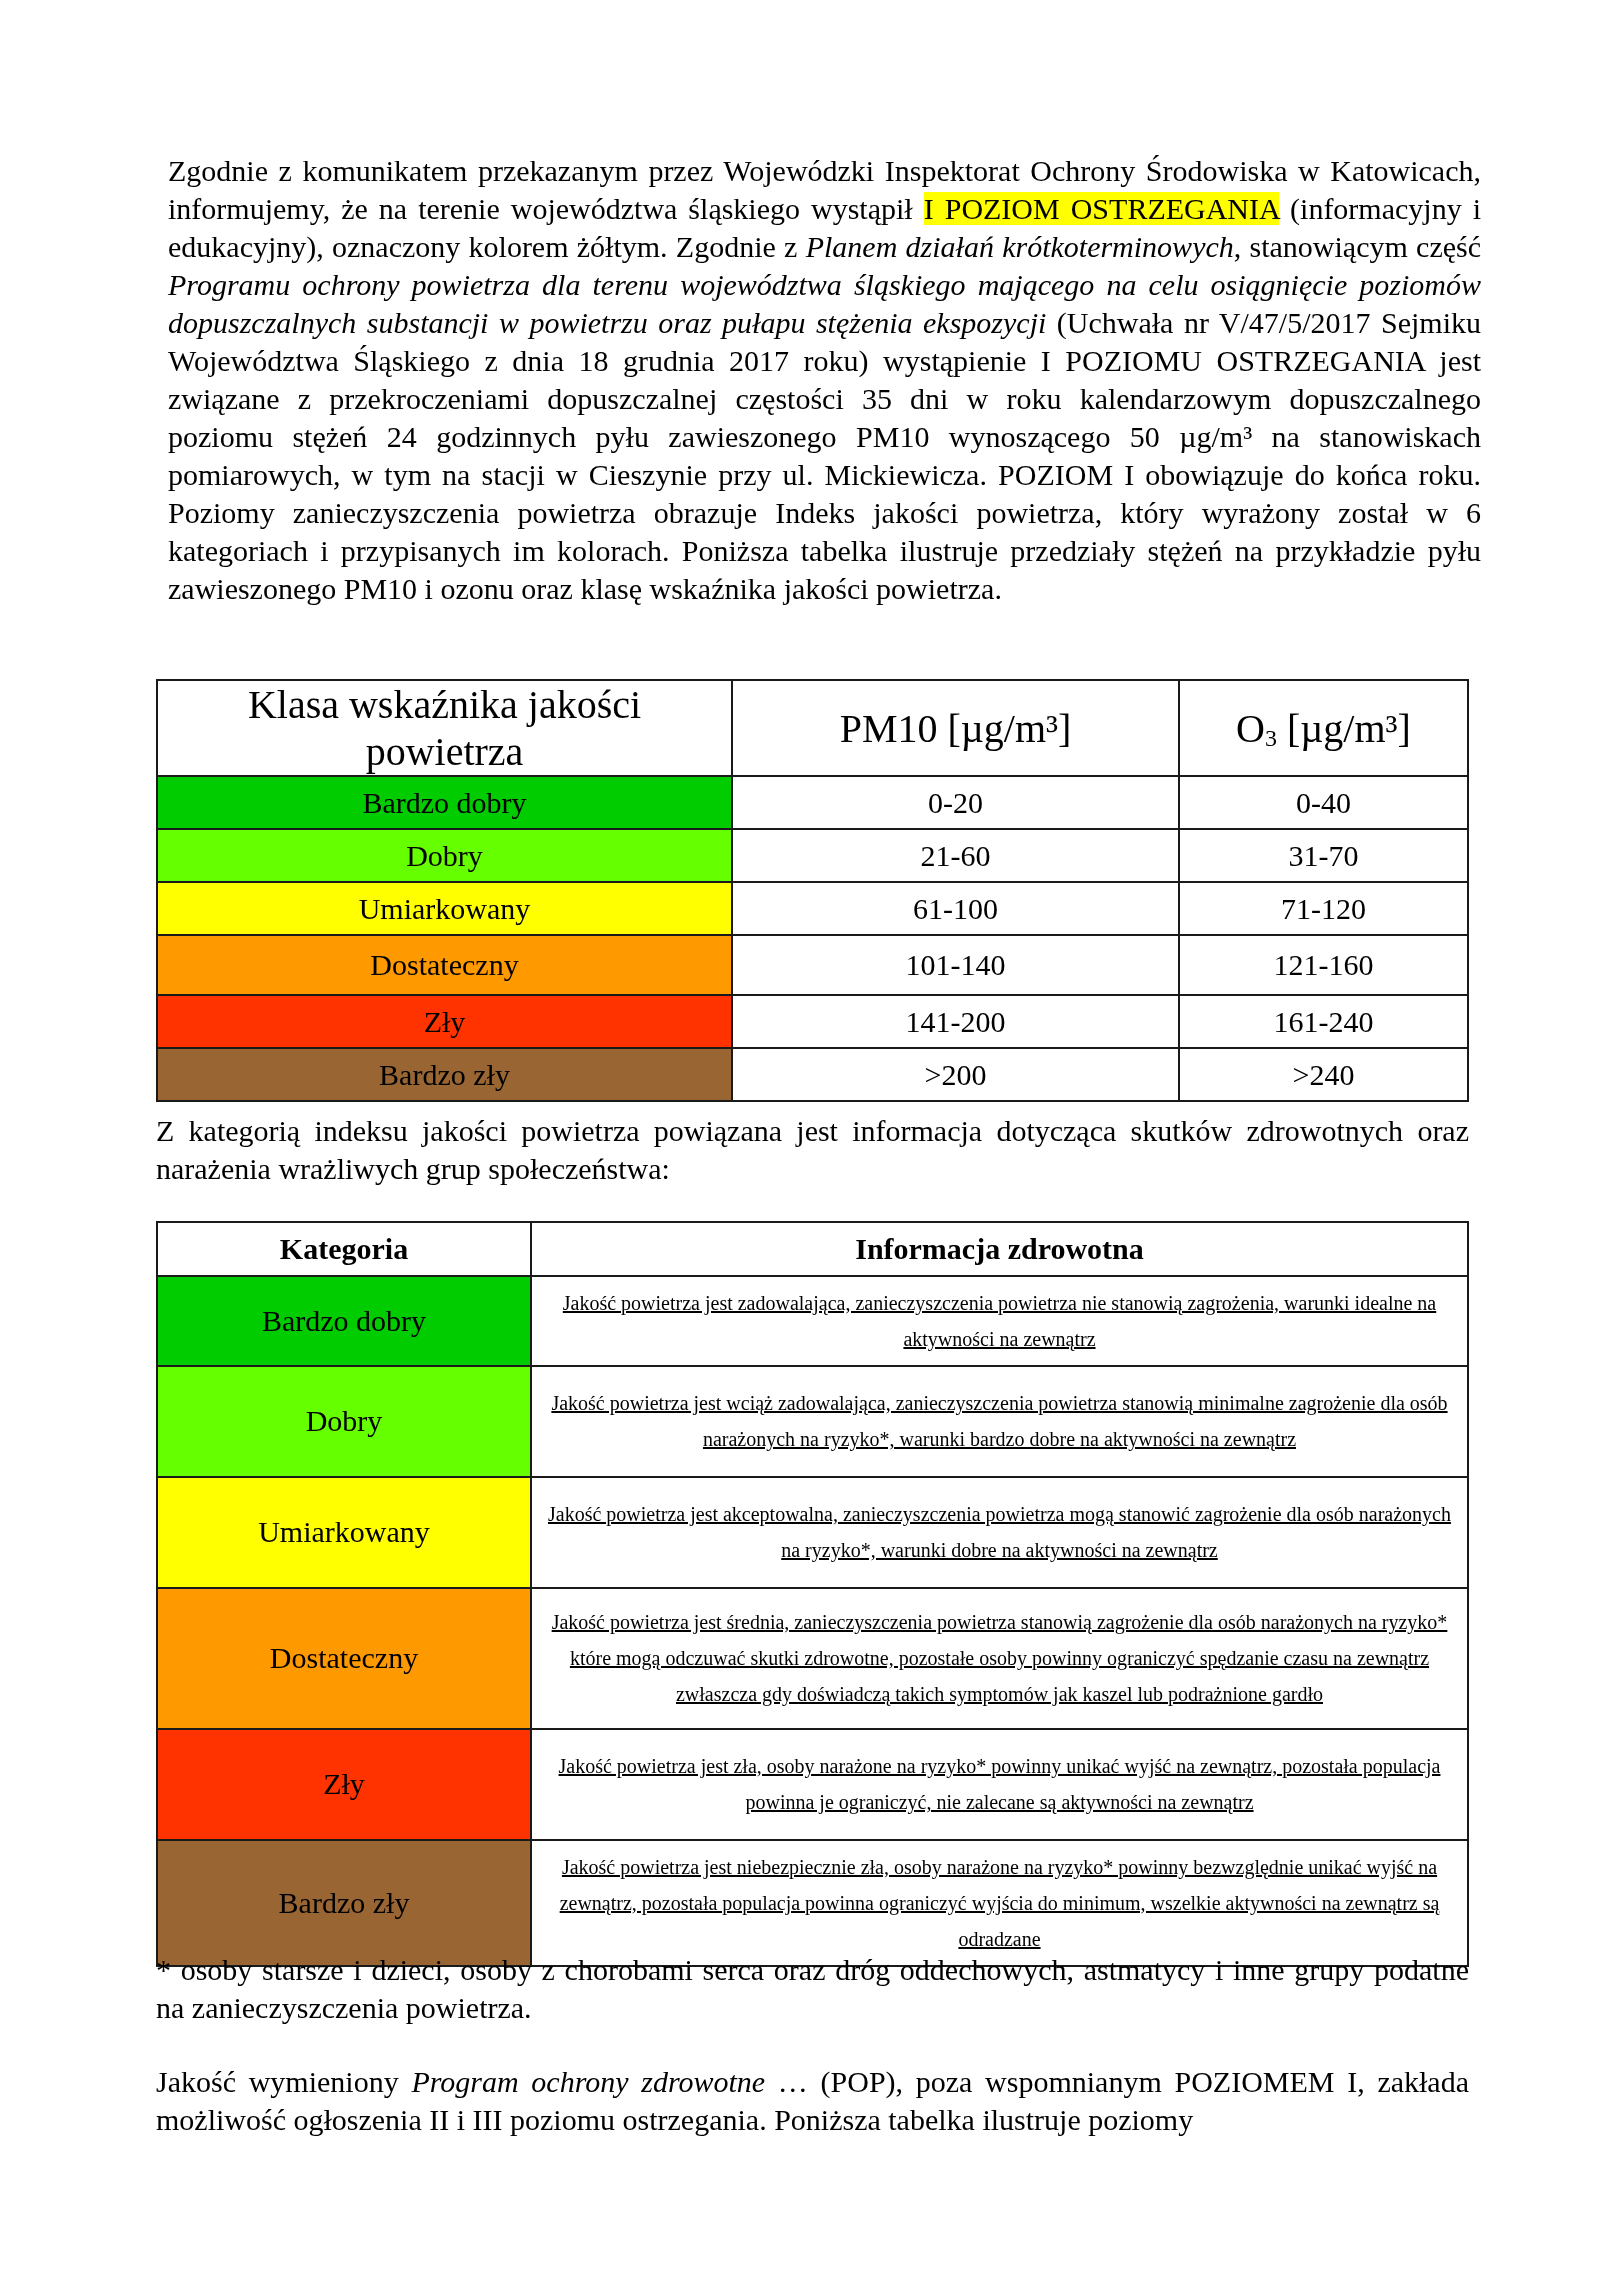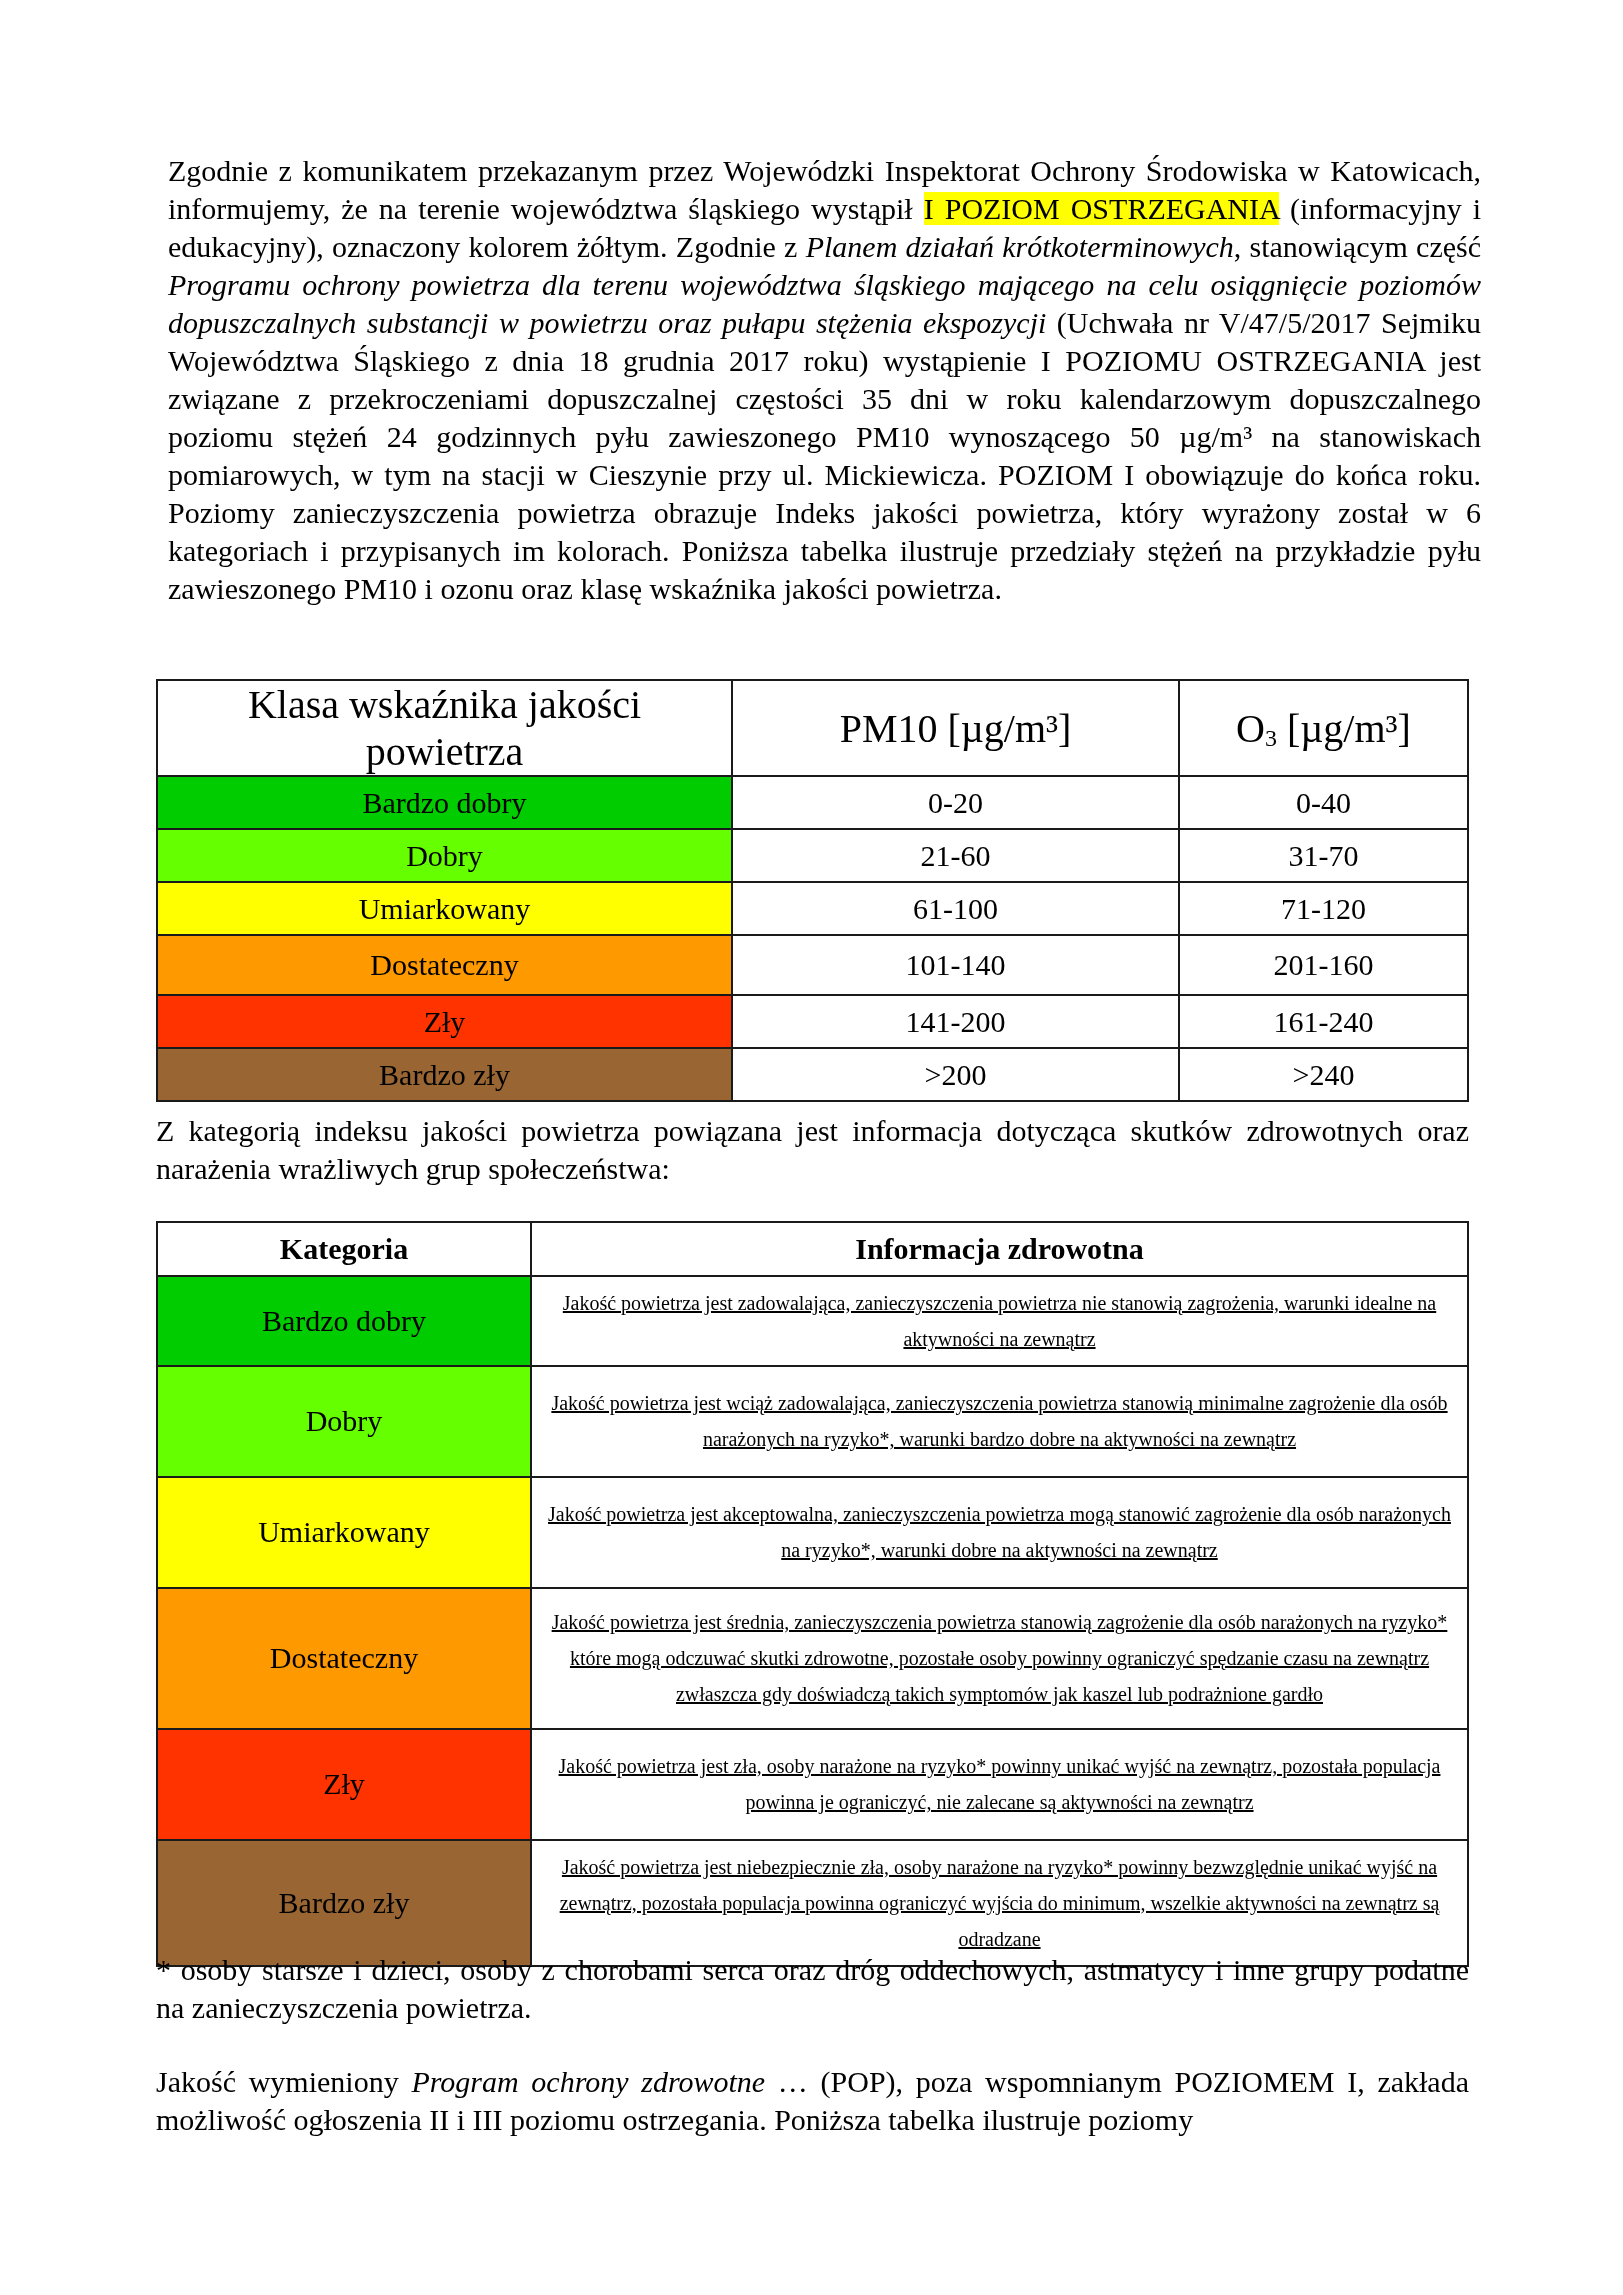--- a/index.html
+++ b/index.html
@@ -50,21 +50,21 @@
       <td>31-70</td>
     </tr>
     <tr>
       <td style="background:#ffff00">Umiarkowany</td>
       <td>61-100</td>
       <td>71-120</td>
     </tr>
     <tr class="tall">
       <td style="background:#ff9900">Dostateczny</td>
       <td>101-140</td>
-      <td>201-160</td>
+      <td>121-160</td>
     </tr>
     <tr>
       <td style="background:#ff3300">Zły</td>
       <td>141-200</td>
       <td>161-240</td>
     </tr>
     <tr>
       <td style="background:#996633">Bardzo zły</td>
       <td>&gt;200</td>
       <td>&gt;240</td>

